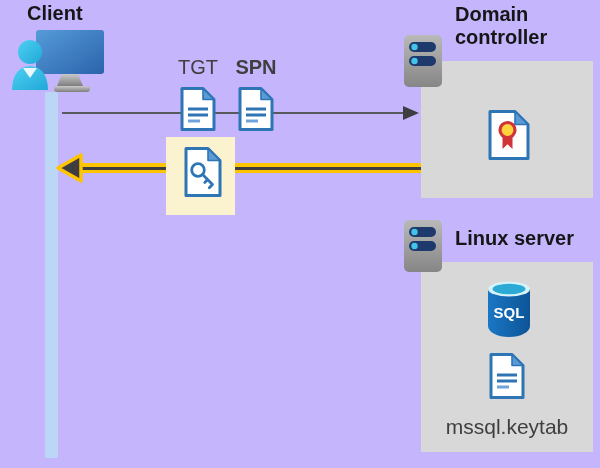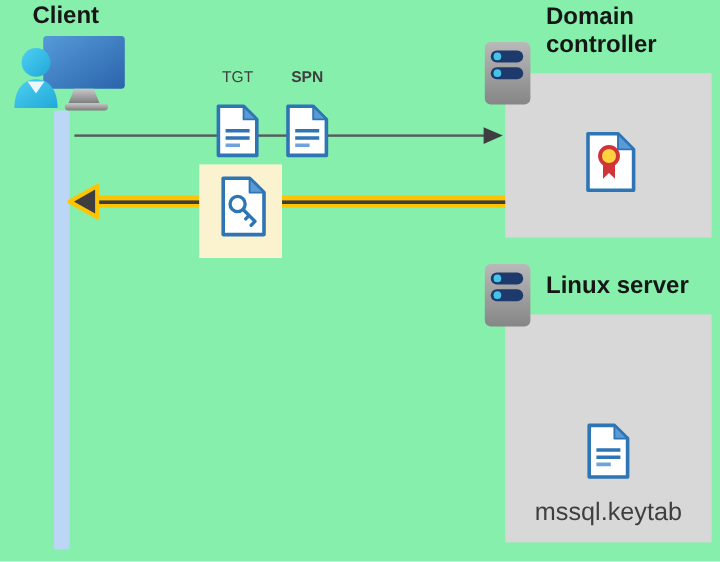--- a/index.html
+++ b/index.html
@@ -1,22 +1,22 @@
 <!DOCTYPE html>
 <html><head>
 <meta charset="utf-8">
 <style>
   html,body{margin:0;padding:0;background:#fff;}
   #canvas{
-    position:relative;width:600px;height:468px;background:#86efac;overflow:hidden;
+    position:relative;width:600px;height:468px;background:#c4b5fd;overflow:hidden;
     font-family:"Liberation Sans","DejaVu Sans",sans-serif;
   }
   .abs{position:absolute;}
   .hdr{font-size:20px;font-weight:700;color:#161616;line-height:23px;}
-  .sub{font-size:13px;color:#3f3f3f;}
+  .sub{font-size:20px;color:#3f3f3f;}
   .panel{background:#d8d8d8;}
   .lifeline{background:#bcd7f6;border-radius:2px;}
   .req-line{background:#58595b;}
   .req-head{width:0;height:0;border-top:7px solid transparent;border-bottom:7px solid transparent;border-left:16px solid #3e3e40;}
   .resp-band{background:#ffc400;}
   .resp-core{background:#3e3e40;}
   .hl-box{background:#fbf3cf;}
   .ctr{text-align:center;}
   svg{display:block;}
 </style>
@@ -129,20 +129,34 @@
   <div class="abs" style="left:403px;top:219px;">
     <svg width="40" height="54" viewBox="0 0 40 54">
       <rect x="1" y="1" width="38" height="52" rx="5" fill="url(#srvGrad)"></rect>
       <rect x="6" y="8" width="27" height="10" rx="5" fill="#1e3a6d"></rect>
       <rect x="6" y="22" width="27" height="10" rx="5" fill="#1e3a6d"></rect>
       <circle cx="11.5" cy="13" r="3.2" fill="#45c4ea"></circle>
       <circle cx="11.5" cy="27" r="3.2" fill="#45c4ea"></circle>
     </svg>
   </div>
 
+  <div class="abs" style="left:486px;top:280px;">
+    <svg width="46" height="57" viewBox="0 0 46 57">
+      <defs>
+        <linearGradient id="sqlGrad" x1="0" y1="0" x2="1" y2="0">
+          <stop offset="0" stop-color="#1a77c4"></stop>
+            <stop offset="1" stop-color="#0d5496"></stop>
+        </linearGradient>
+      </defs>
+      <path d="M2 9 V46 c0 6.1 9.4 11 21 11 s21 -4.9 21 -11 V9 Z" fill="url(#sqlGrad)"></path>
+      <ellipse cx="23" cy="9" rx="21" ry="7.5" fill="#d6f2fa"></ellipse>
+      <ellipse cx="23" cy="9" rx="16.5" ry="5.2" fill="#2caad6"></ellipse>
+      <text x="23" y="38" text-anchor="middle" font-size="15" font-weight="700" fill="#ffffff" font-family="Liberation Sans, sans-serif">SQL</text>
+    </svg>
+  </div>
 
   <div class="abs" style="left:488px;top:352px;">
     <svg width="38" height="48" viewBox="0 0 38 48">
       <path d="M3 2.5 H24 L35 13.5 V45.5 H3 Z" fill="#ffffff" stroke="#2e75b6" stroke-width="3" stroke-linejoin="round"></path>
       <path d="M24 2.5 L35 13.5 H24 Z" fill="#5b9bd5" stroke="#2e75b6" stroke-width="1.6" stroke-linejoin="round"></path>
       <path d="M9 23 H29 M9 29 H29" stroke="#2e75b6" stroke-width="3"></path>
       <path d="M9 35 H21" stroke="#6fa3dc" stroke-width="3"></path>
     </svg>
   </div>
 

